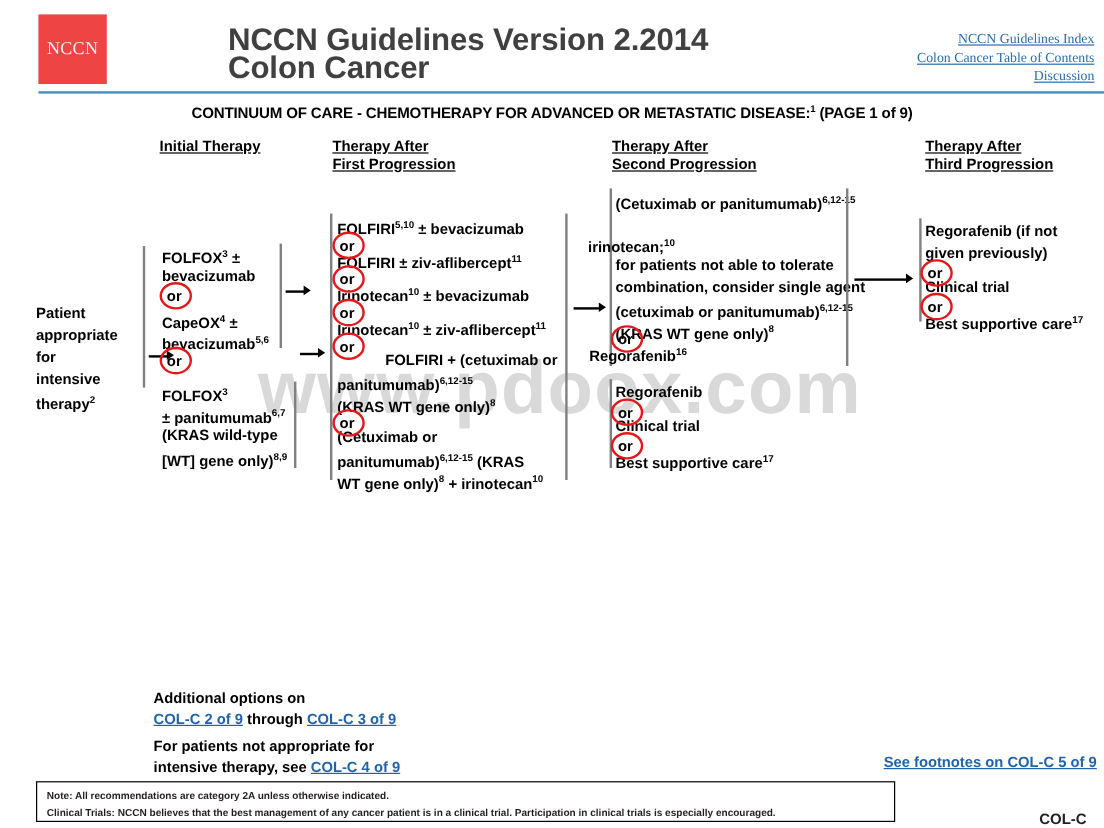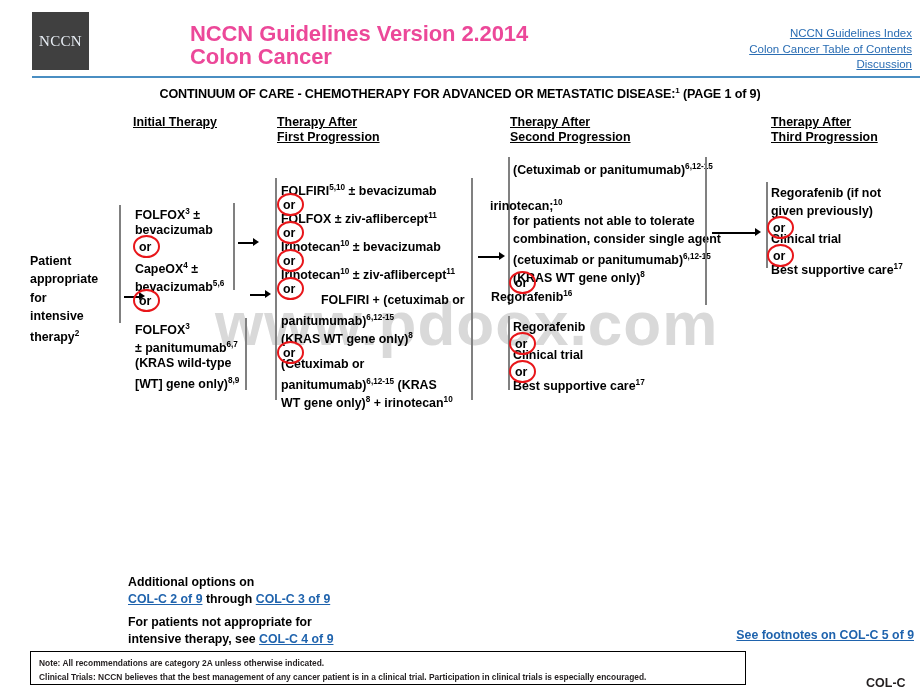--- a/index.html
+++ b/index.html
@@ -22,44 +22,45 @@
     letter-spacing:1px;
     white-space:nowrap;
     z-index:0;
     user-select:none;
   }
 
   
   .hdr{position:absolute;left:0;top:0;width:920px;height:80px;z-index:2;}
   .nccn-box{
     position:absolute;left:32px;top:12px;width:57px;height:58px;
-    background:#404040;
+    background:#ef4444;
     color:#e8eef5;
     font-family:"Liberation Serif", serif;
     font-size:15px;
     display:flex;align-items:center;justify-content:center;
     letter-spacing:.3px;
   }
   .nccn-words{
     position:absolute;left:95px;top:8px;
     font-family:"Liberation Serif", serif;
     font-size:12.5px;line-height:13.4px;color:#231f20;
     width:100px;
   }
   .nccn-words sup{font-size:7px;vertical-align:super;}
   .hdr-title{
     position:absolute;left:190px;top:22px;
-    font-size:22px;font-weight:700;line-height:23px;color:#ec4899;
+    font-size:26px;font-weight:700;line-height:23px;color:#404040;
     letter-spacing:-.1px;
   }
   .hdr-links{
     position:absolute;right:8px;top:26px;
     text-align:right;
     font-size:11.5px;line-height:15.5px;
     color:#2a6db3;
+    font-family:Liberation Serif, serif;
   }
   .hdr-links a{color:#2a6db3;text-decoration:underline;display:block;cursor:pointer;}
   .hdr-rule{
     position:absolute;left:32px;top:76px;width:888px;height:2px;
     background:#4a8ec2;
   }
 
   
   .banner{
     position:absolute;left:0;top:86px;width:920px;
@@ -252,21 +253,21 @@
         <div class="head" style="left:15px;"></div>
     </div>
 
     <div class="vrule" style="left:275px;top:178px;height:222px;"></div>
 
     <div class="celltxt" style="left:281px;top:179px;">
       <span>FOLFIRI</span><sup>5,10</sup><span> ± bevacizumab</span>
     </div>
     <div class="orc" style="left:283px;top:198px;"><div class="ring"></div><span>or</span></div>
     <div class="celltxt" style="left:281px;top:207px;">
-      <span>FOLFOX ± ziv-aflibercept</span><sup>11</sup>
+      <span>FOLFIRI ± ziv-aflibercept</span><sup>11</sup>
     </div>
     <div class="orc" style="left:283px;top:226px;"><div class="ring"></div><span>or</span></div>
     <div class="celltxt" style="left:281px;top:235px;">
       <span>Irinotecan</span><sup>10</sup><span> ± bevacizumab</span>
     </div>
     <div class="orc" style="left:283px;top:254px;"><div class="ring"></div><span>or</span></div>
     <div class="celltxt" style="left:281px;top:263px;">
       <span>Irinotecan</span><sup>10</sup><span> ± ziv-aflibercept</span><sup>11</sup>
     </div>
     <div class="orc" style="left:283px;top:282px;"><div class="ring"></div><span>or</span></div>

